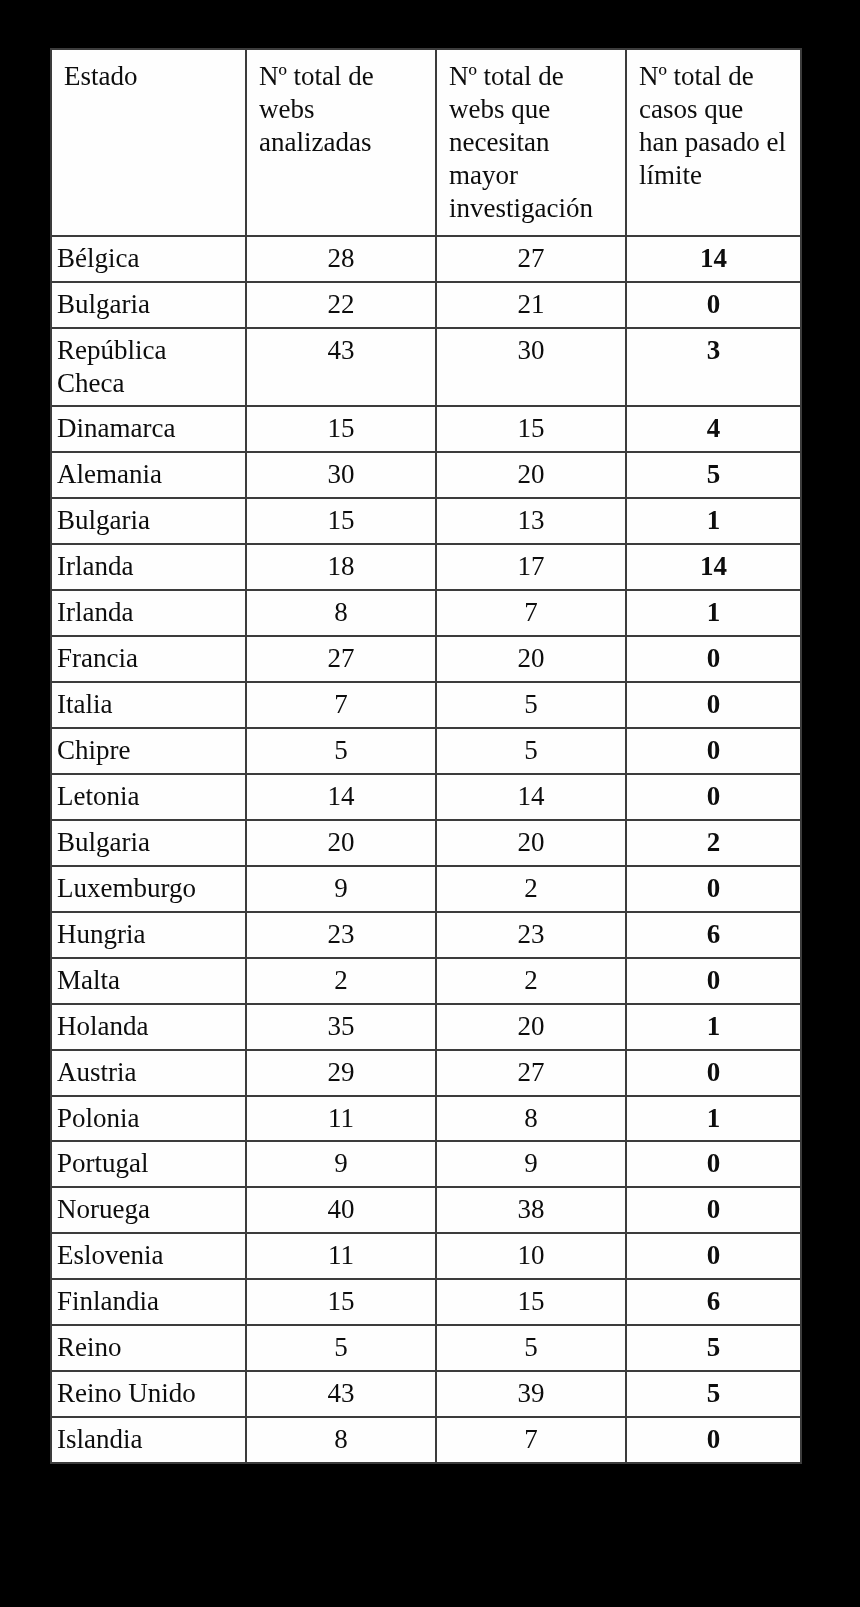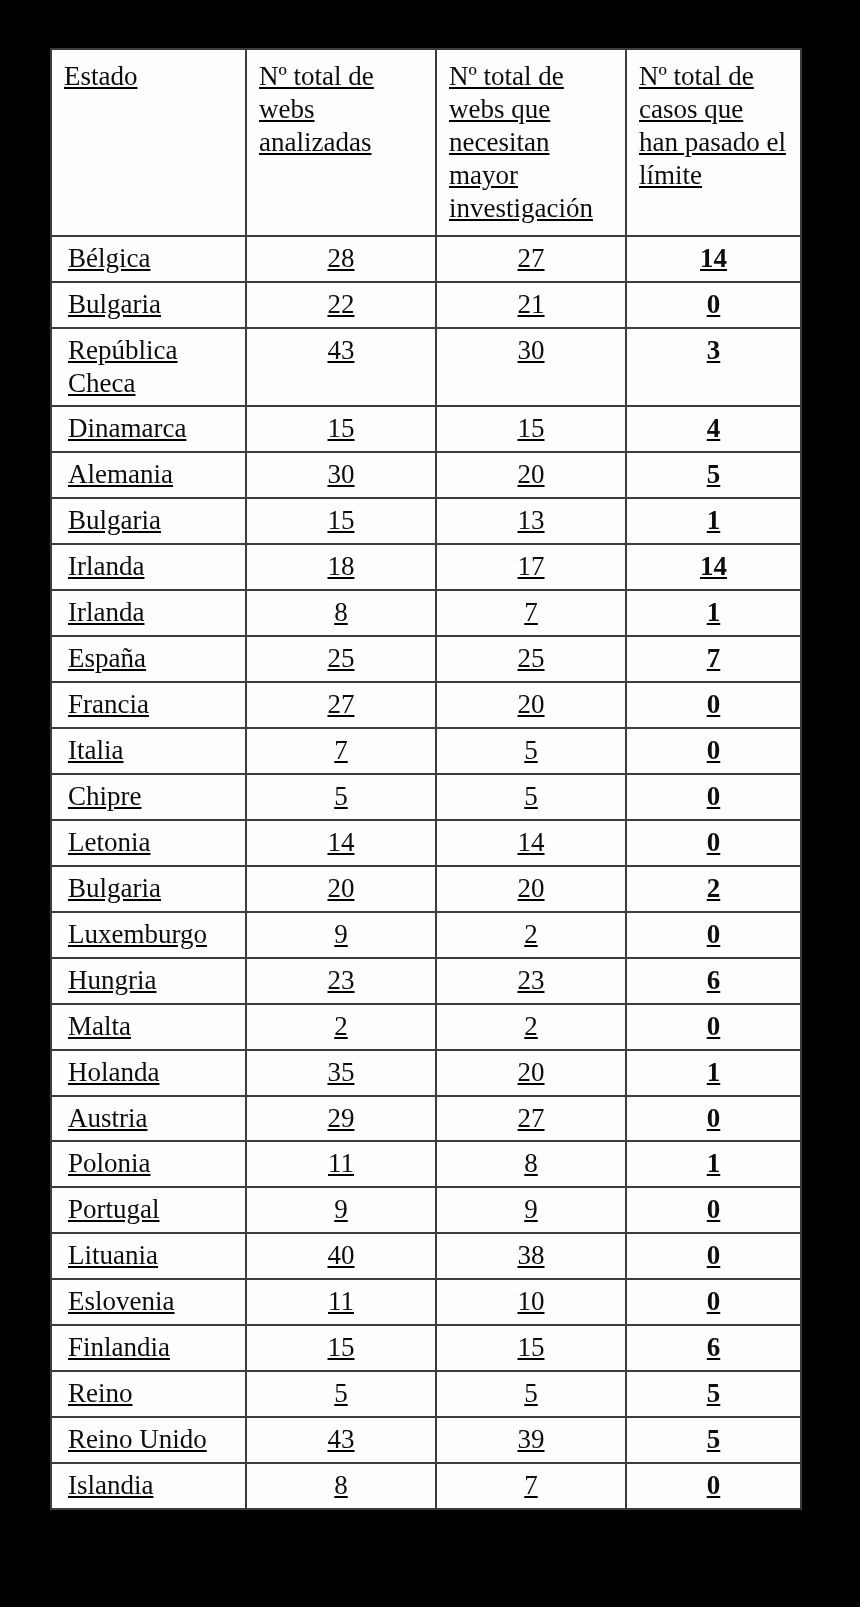--- a/index.html
+++ b/index.html
@@ -17,21 +17,20 @@
     position: absolute;
     left: 50px;
     top: 48px;
     width: 750px;
   }
   table.data-table {
     border-collapse: collapse;
     width: 750px;
     background: #a16207;
     table-layout: fixed;
-    text-decoration: underline;
   }
   table.data-table col.c1 { width: 195px; }
   table.data-table col.c2 { width: 190px; }
   table.data-table col.c3 { width: 190px; }
   table.data-table col.c4 { width: 175px; }
   th, td {
     border: 2px solid #3c3c3c;
     color: #0d0d0d;
     font-size: 27px;
     line-height: 1.22;
@@ -43,21 +42,21 @@
     text-align: left;
     padding: 10px 12px 10px 12px;
     height: 156px;
   }
   td {
     padding: 5px 8px 6px 8px;
     height: 32px;
   }
   td.name-cell {
     text-align: left;
-    padding-left: 16px;
+    padding-left: 5px;
   }
   td.num-cell {
     text-align: center;
   }
   td.bold-cell {
     font-weight: bold;
   }
 </style>
 </head>
 <body>
@@ -121,26 +120,20 @@
     <td class="num-cell">17</td>
     <td class="num-cell bold-cell">14</td>
   </tr>
         <tr>
     <td class="name-cell">Irlanda</td>
     <td class="num-cell">8</td>
     <td class="num-cell">7</td>
     <td class="num-cell bold-cell">1</td>
   </tr>
         <tr>
-    <td class="name-cell">España</td>
-    <td class="num-cell">25</td>
-    <td class="num-cell">25</td>
-    <td class="num-cell bold-cell">7</td>
-  </tr>
-        <tr>
     <td class="name-cell">Francia</td>
     <td class="num-cell">27</td>
     <td class="num-cell">20</td>
     <td class="num-cell bold-cell">0</td>
   </tr>
         <tr>
     <td class="name-cell">Italia</td>
     <td class="num-cell">7</td>
     <td class="num-cell">5</td>
     <td class="num-cell bold-cell">0</td>
@@ -199,21 +192,21 @@
     <td class="num-cell">8</td>
     <td class="num-cell bold-cell">1</td>
   </tr>
         <tr>
     <td class="name-cell">Portugal</td>
     <td class="num-cell">9</td>
     <td class="num-cell">9</td>
     <td class="num-cell bold-cell">0</td>
   </tr>
         <tr>
-    <td class="name-cell">Lituania</td>
+    <td class="name-cell">Noruega</td>
     <td class="num-cell">40</td>
     <td class="num-cell">38</td>
     <td class="num-cell bold-cell">0</td>
   </tr>
         <tr>
     <td class="name-cell">Eslovenia</td>
     <td class="num-cell">11</td>
     <td class="num-cell">10</td>
     <td class="num-cell bold-cell">0</td>
   </tr>

